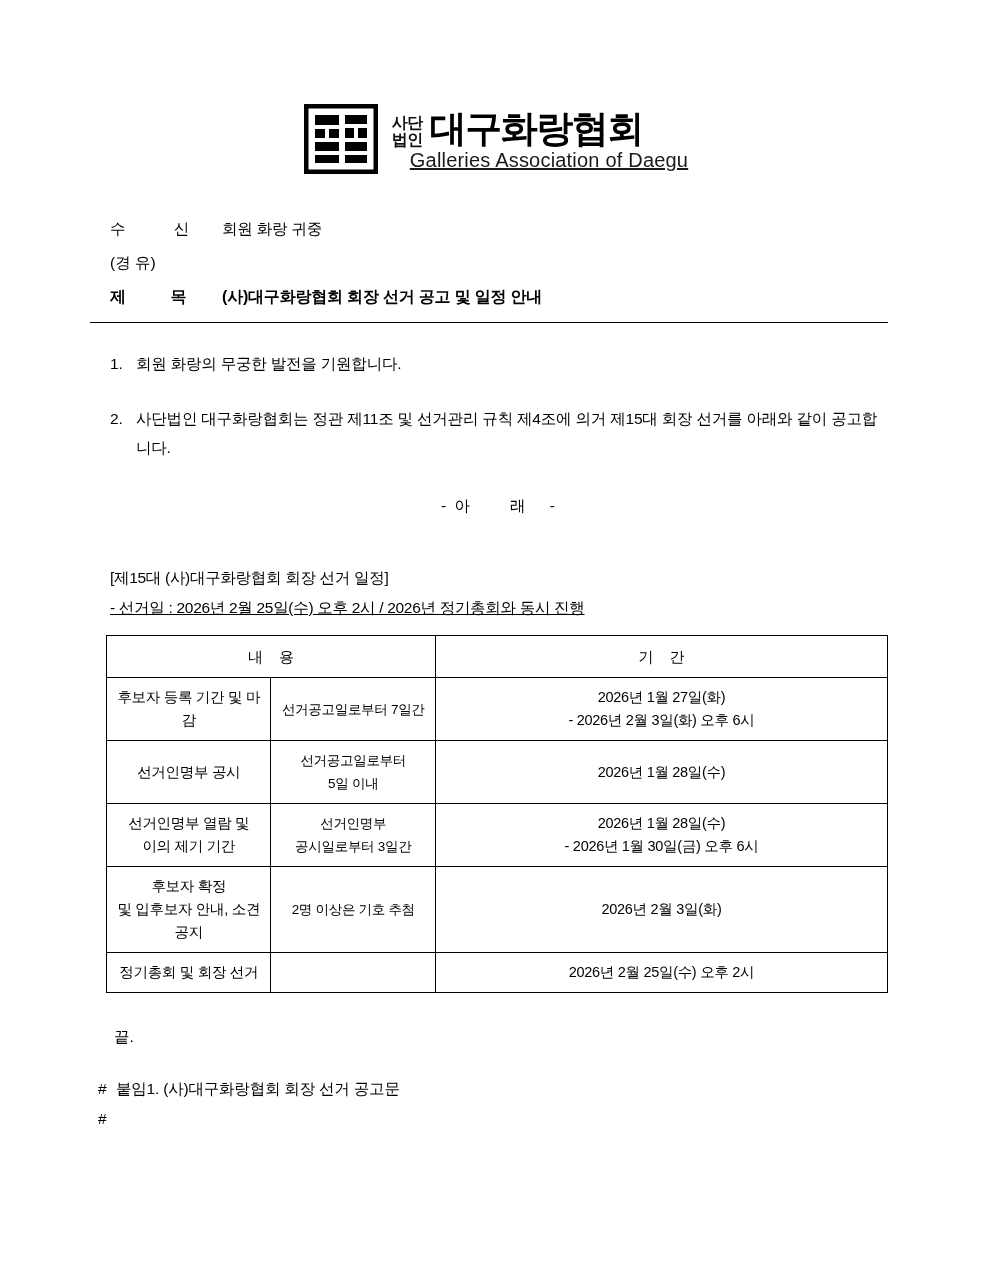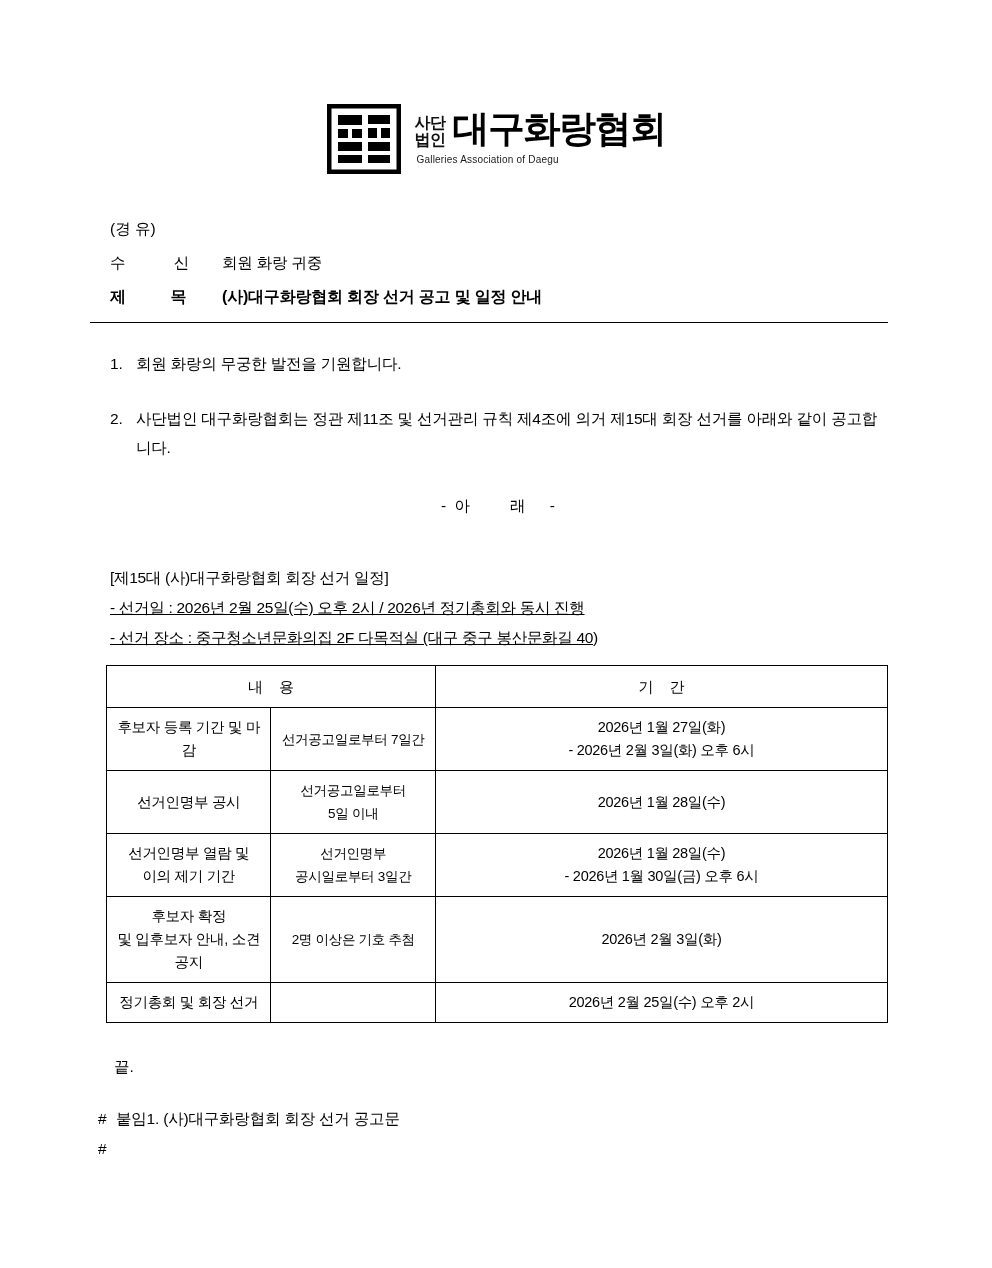--- a/index.html
+++ b/index.html
@@ -53,26 +53,27 @@
     text-align: center;
   }
   .logo-main {
     font-size: 37px;
     line-height: 38px;
     font-weight: bold;
     letter-spacing: -1.5px;
     color: #000;
   }
   .logo-sub {
-    font-size: 10px;
+    font-size: 20px;
     line-height: 16px;
     letter-spacing: 0.2px;
     color: #1a1a1a;
     margin-top: 4px;
-    margin-left: 2px;
+    margin-left: 18px;
+    text-decoration: underline;
   }
 
   
   .doc-head {
     margin: 38px 104px 0 110px;
   }
   .head-row {
     display: flex;
     align-items: baseline;
     font-size: 15.5px;
@@ -217,26 +218,26 @@
           <div>법인</div>
         </div>
         <div class="logo-main">대구화랑협회</div>
       </div>
       <div class="logo-sub">Galleries Association of Daegu</div>
     </div>
   </div>
 
   <div class="doc-head">
     <div class="head-row">
+      <div class="head-label spaced">수 신</div>
+      <div class="head-value">회원 화랑 귀중</div>
+    </div>
+    <div class="head-row">
       <div class="head-label">(경  유)</div>
       <div class="head-value"></div>
-    </div>
-    <div class="head-row">
-      <div class="head-label spaced">수 신</div>
-      <div class="head-value">회원 화랑 귀중</div>
     </div>
     <div class="head-row subject">
       <div class="head-label spaced2">제 목</div>
       <div class="head-value">(사)대구화랑협회 회장 선거 공고 및 일정 안내</div>
     </div>
   </div>
   <hr class="hr-main">
 
   <div class="body-wrap">
     <div class="para">
@@ -249,21 +250,20 @@
     </div>
 
     <div class="arae">
       <span>-</span>
       <span class="wide">아     래</span>
       <span>-</span>
     </div>
 
     <div class="sched-title">[제15대 (사)대구화랑협회 회장 선거 일정]</div>
     <div class="sched-line">- 선거일 : 2026년 2월 25일(수) 오후 2시 / 2026년 정기총회와 동시 진행</div>
-    <div class="sched-line">- 선거 장소 : 중구청소년문화의집 2F 다목적실 (대구 중구 봉산문화길 40)</div>
   </div>
 
   <table class="sched">
     <thead>
       <tr>
         <th class="c1" colspan="2">내 용</th>
         <th class="c3">기 간</th>
       </tr>
     </thead>
     <tbody>

